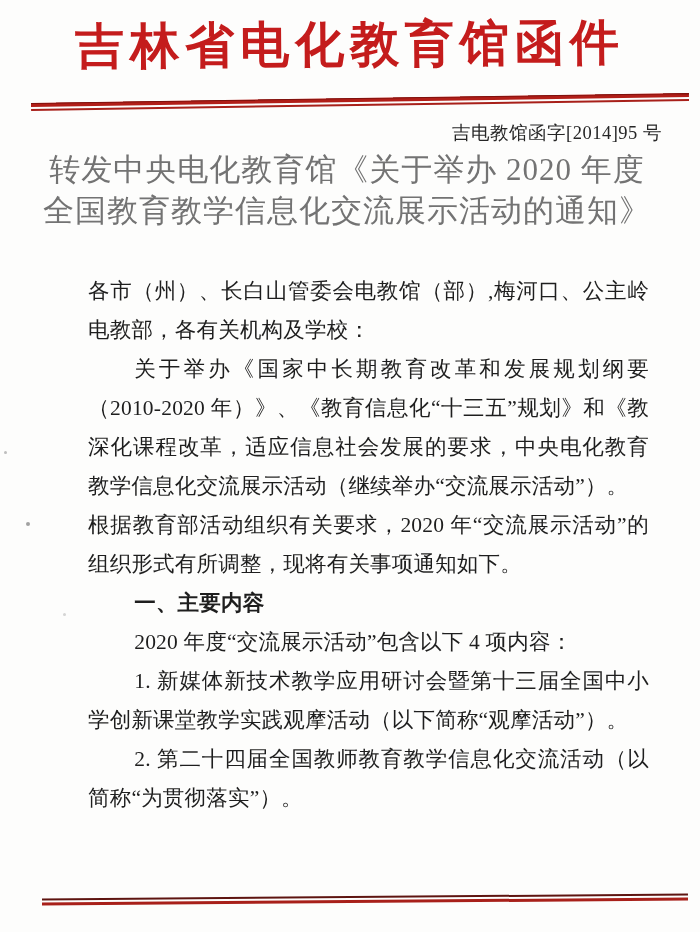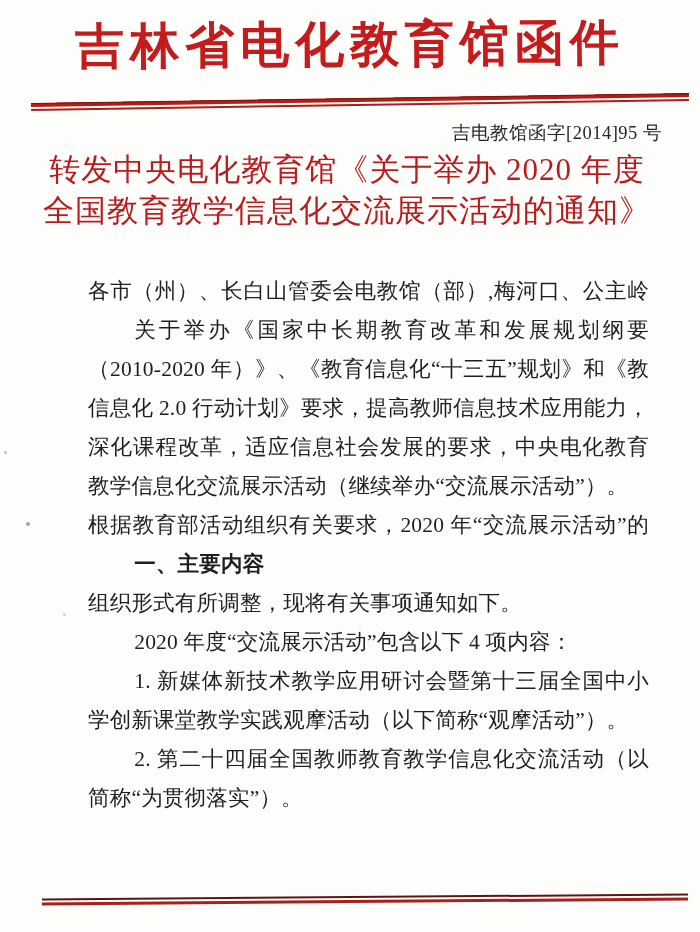--- a/index.html
+++ b/index.html
@@ -52,21 +52,21 @@
     font-size: 18.5px;
     color: #262626;
     letter-spacing: 0.5px;
   }
 
   
   .doc-title {
     position: absolute;
     top: 149px; left: 0; right: 6px;
     text-align: center;
-    color: #b91c1c;
+    color: #737373;
   }
   .doc-title .title-line {
     font-size: 31px;
     line-height: 41px;
     letter-spacing: 1px;
     white-space: nowrap;
   }
 
   
   .body-text {
@@ -111,28 +111,28 @@
 
   <div class="doc-number">吉电教馆函字[2014]95 号</div>
 
   <div class="doc-title">
     <div class="title-line">转发中央电化教育馆《关于举办 2020 年度</div>
     <div class="title-line">全国教育教学信息化交流展示活动的通知》</div>
   </div>
 
   <div class="body-text">
       <div class="line fill">各市（州）、长白山管委会电教馆（部）,梅河口、公主岭市</div>
+      <div class="line">电教部，各有关机构及学校：</div>
       <div class="line indent fill">关于举办《国家中长期教育改革和发展规划纲要</div>
       <div class="line fill">（2010-2020 年）》、《教育信息化“十三五”规划》和《教育</div>
-      <div class="line fill">信息化 2.0 行动计划》要求，提高教师信息技术应用能力，</div>
       <div class="line fill">深化课程改革，适应信息社会发展的要求，中央电化教育馆</div>
       <div class="line">教学信息化交流展示活动（继续举办“交流展示活动”）。</div>
       <div class="line fill">根据教育部活动组织有关要求，2020 年“交流展示活动”的</div>
+      <div class="line">组织形式有所调整，现将有关事项通知如下。</div>
       <div class="line indent bold">一、主要内容</div>
-      <div class="line">组织形式有所调整，现将有关事项通知如下。</div>
       <div class="line indent">2020 年度“交流展示活动”包含以下 4 项内容：</div>
       <div class="line indent fill">1. 新媒体新技术教学应用研讨会暨第十三届全国中小</div>
       <div class="line">学创新课堂教学实践观摩活动（以下简称“观摩活动”）。</div>
       <div class="line indent fill">2. 第二十四届全国教师教育教学信息化交流活动（以下</div>
       <div class="line">简称“为贯彻落实”）。</div>
     </div>
 
   <div class="rule footer-rule">
     <div class="bar thin"></div>
     <div class="bar thick"></div>

